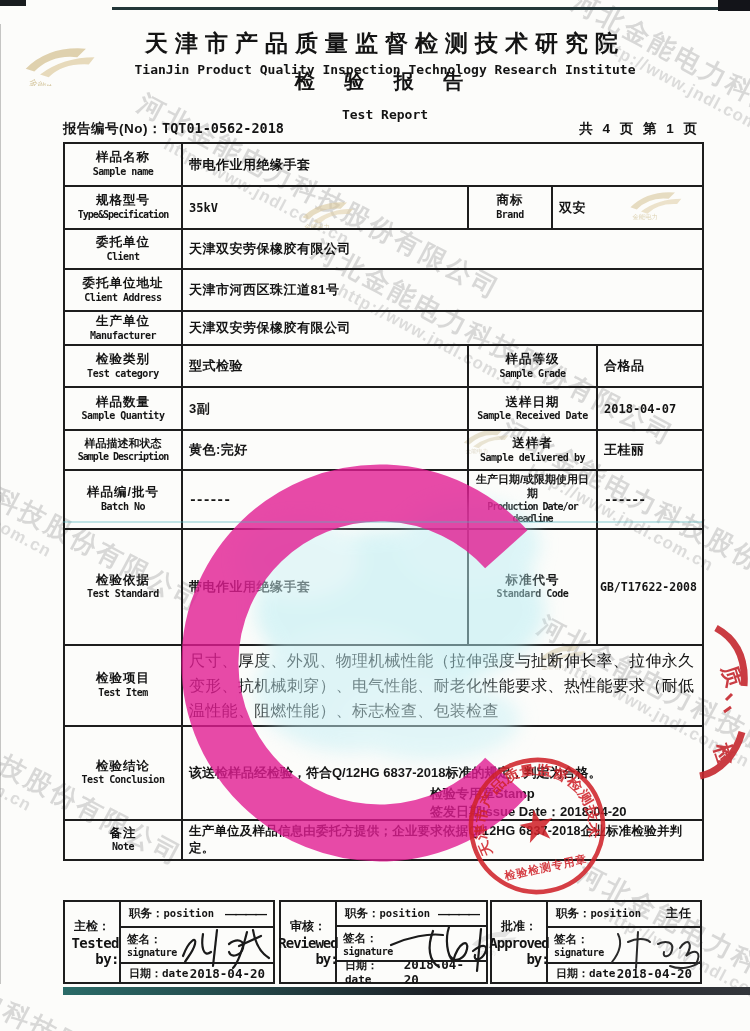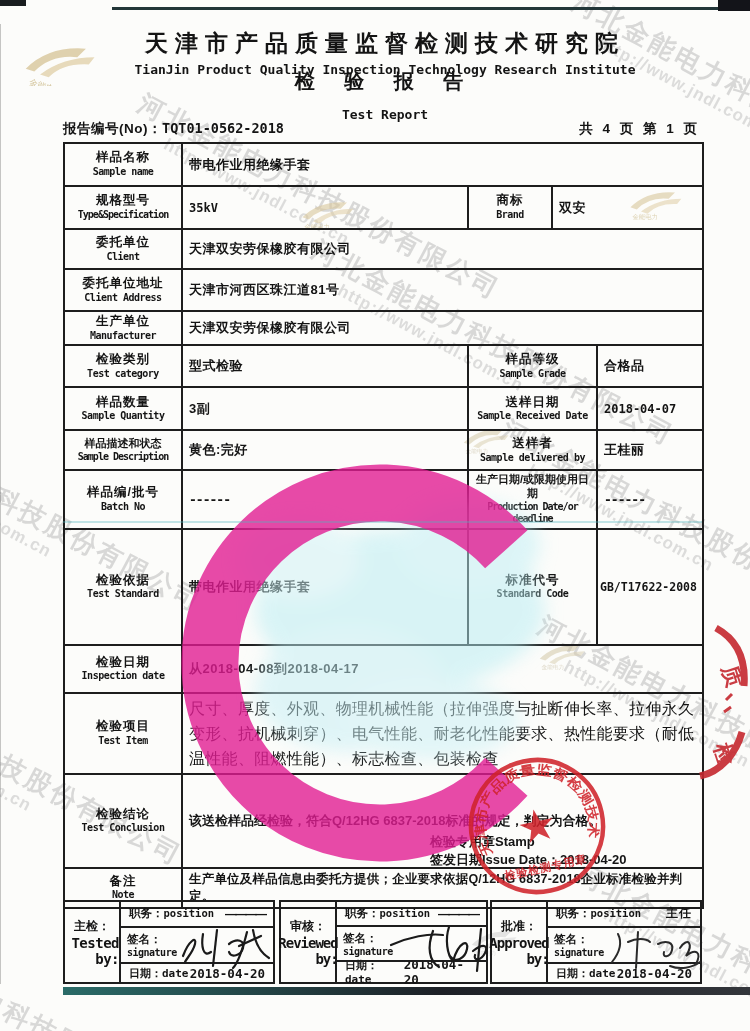--- a/index.html
+++ b/index.html
@@ -269,27 +269,20 @@
             <span class="en">Test Standard</span>
           </td>
       <td class="val"><span>带电作业用绝缘手套</span></td>
       <td class="lab" colspan="2">
             <span class="cn">标准代号</span>
             <span class="en">Standard Code</span>
           </td>
       <td class="val" style="padding:2px 2px"><span class="mono" style="font-size:11.5px">GB/T17622-2008</span></td>
     </tr>
 
-    <tr style="height:48px">
-      <td class="lab">
-            <span class="cn">检验日期</span>
-            <span class="en">Inspection date</span>
-          </td>
-      <td class="val" colspan="4"><span>从2018-04-08到2018-04-17</span></td>
-    </tr>
 
     <tr style="height:76px">
       <td class="lab">
             <span class="cn">检验项目</span>
             <span class="en">Test Item</span>
           </td>
       <td class="val-item" colspan="4"><span>尺寸、厚度、外观、物理机械性能（拉伸强度与扯断伸长率、拉伸永久变形、抗机械刺穿）、电气性能、耐老化性能要求、热性能要求（耐低温性能、阻燃性能）、标志检查、包装检查</span></td>
     </tr>
 
     <tr style="height:94px">

